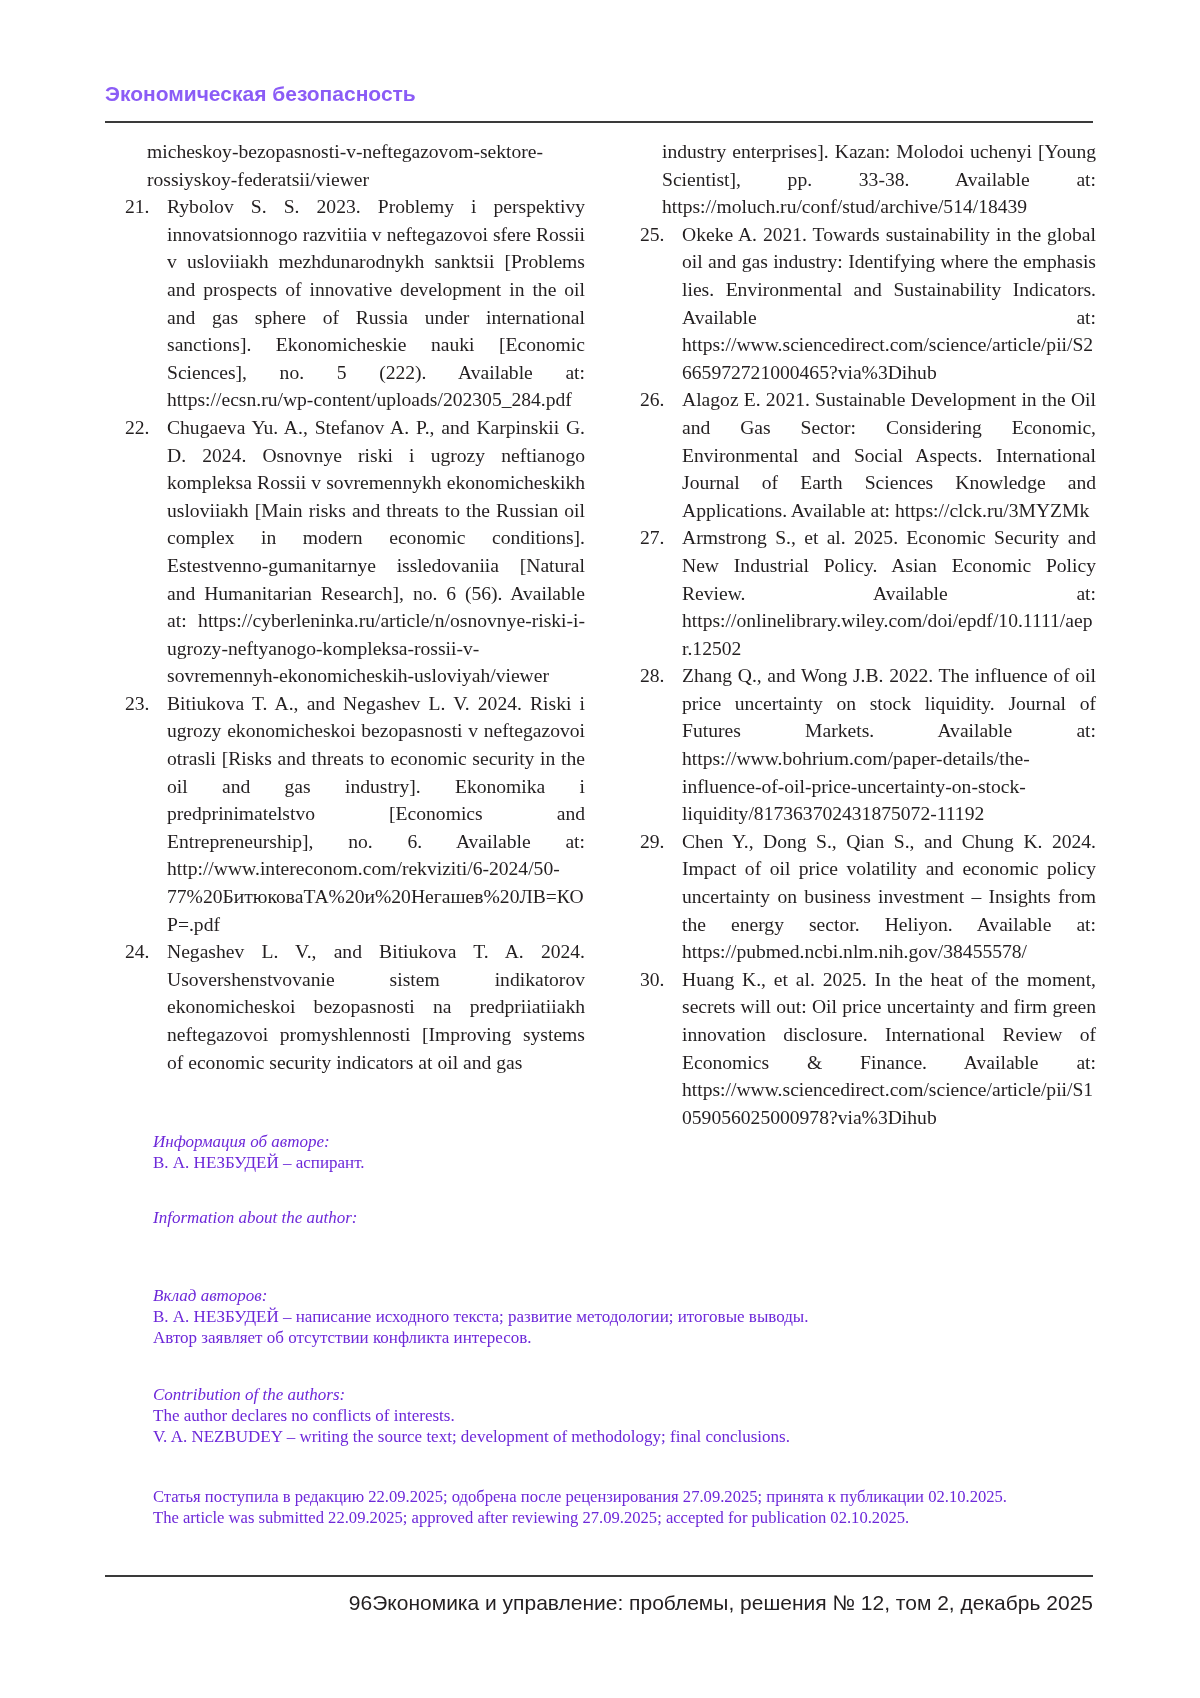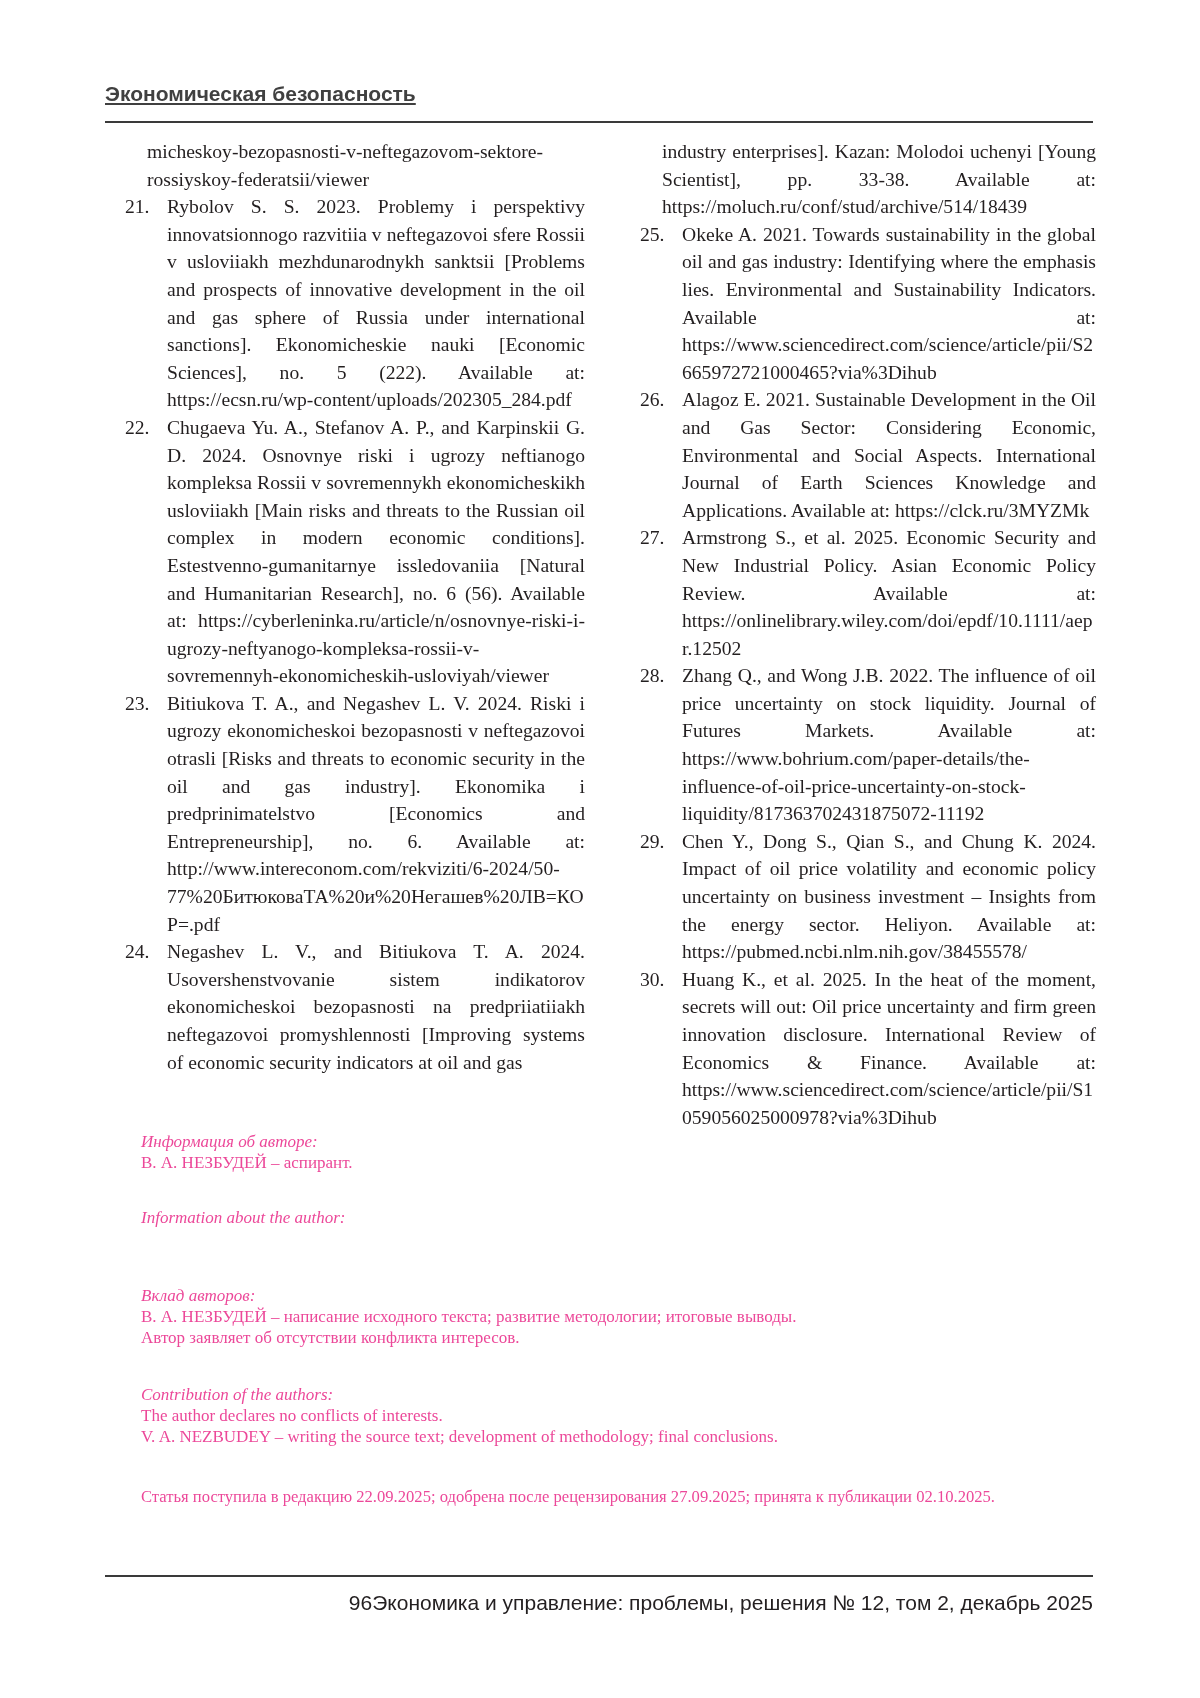--- a/index.html
+++ b/index.html
@@ -1,36 +1,36 @@
 <!DOCTYPE html>
 <html><head>
 <meta charset="utf-8">
 <style>
   html, body { margin: 0; padding: 0; background: #ffffff; }
   body { width: 1200px; height: 1698px; position: relative; overflow: hidden; color: #231f20; }
   .running-head {
     position: absolute; left: 105px; top: 82px;
-    font-family: "Liberation Sans", sans-serif; font-weight: bold; font-size: 21px; color: #404040; text-decoration: underline;
+    font-family: "Liberation Sans", sans-serif; font-weight: bold; font-size: 21px; color: #8b5cf6;
   }
   .rule { position: absolute; left: 105px; width: 988px; height: 2px; background: #3a3a3a; }
   .rule.top { top: 121px; }
   .rule.bottom { top: 1575px; }
   .col {
     position: absolute; top: 138px; width: 480px;
     font-family: "Liberation Serif", serif; font-size: 19.6px; line-height: 27.6px;
   }
   .col.left { left: 105px; }
   .col.right { left: 620px; width: 476px; }
   .ref { display: flex; }
   .ref .num { width: 42px; flex: 0 0 42px; margin-left: 20px; }
   .ref .txt { flex: 1; text-align: justify; hyphens: manual; word-break: break-word; }
   .cont { padding-left: 42px; text-align: justify; font-family: Liberation Serif, serif; }
   .meta {
-    position: absolute; left: 141px; width: 950px;
-    font-family: "Liberation Serif", serif; font-size: 17px; line-height: 21px; color: #ec4899;
+    position: absolute; left: 153px; width: 950px;
+    font-family: "Liberation Serif", serif; font-size: 17px; line-height: 21px; color: #6d28d9;
   }
   .meta .label { font-style: italic; }
   .meta.b1 { top: 1131px; }
   .meta.b2 { top: 1207px; }
   .meta.b3 { top: 1285px; }
   .meta.b4 { top: 1384px; font-family: Liberation Serif, serif; }
   .meta.b5 { top: 1486px; font-size: 16.6px; }
   .footer {
     position: absolute; top: 1591px; left: 105px; width: 988px;
     font-family: "Liberation Sans", sans-serif; font-size: 21px; display: flex; justify-content: flex-end;
@@ -102,19 +102,20 @@
   <div>В. А. НЕЗБУДЕЙ – написание исходного текста; развитие методологии; итоговые выводы.</div>
   <div>Автор заявляет об отсутствии конфликта интересов.</div>
 </div>
 <div class="meta b4">
   <div class="label">Contribution of the authors:</div>
   <div>The author declares no conflicts of interests.</div>
   <div>V. A. NEZBUDEY – writing the source text; development of methodology; final conclusions.</div>
 </div>
 <div class="meta b5">
   <div>Статья поступила в редакцию 22.09.2025; одобрена после рецензирования 27.09.2025; принята к публикации 02.10.2025.</div>
+  <div>The article was submitted 22.09.2025; approved after reviewing 27.09.2025; accepted for publication 02.10.2025.</div>
 </div>
 
 <div class="rule bottom"></div>
 <div class="footer">
   <span>96</span>
   <span>Экономика и управление: проблемы, решения № 12, том 2, декабрь 2025</span>
 </div>
 
 </body></html>

